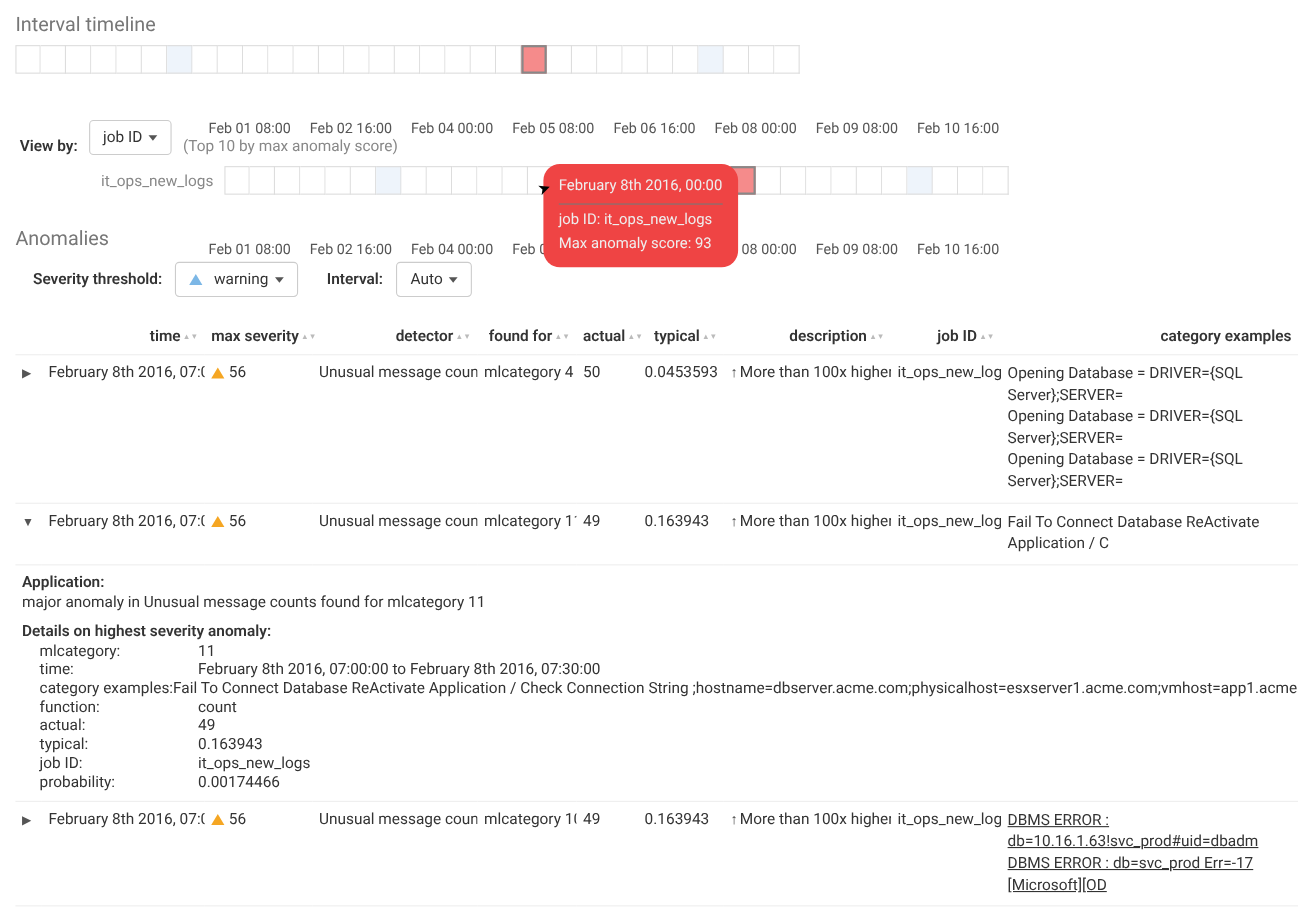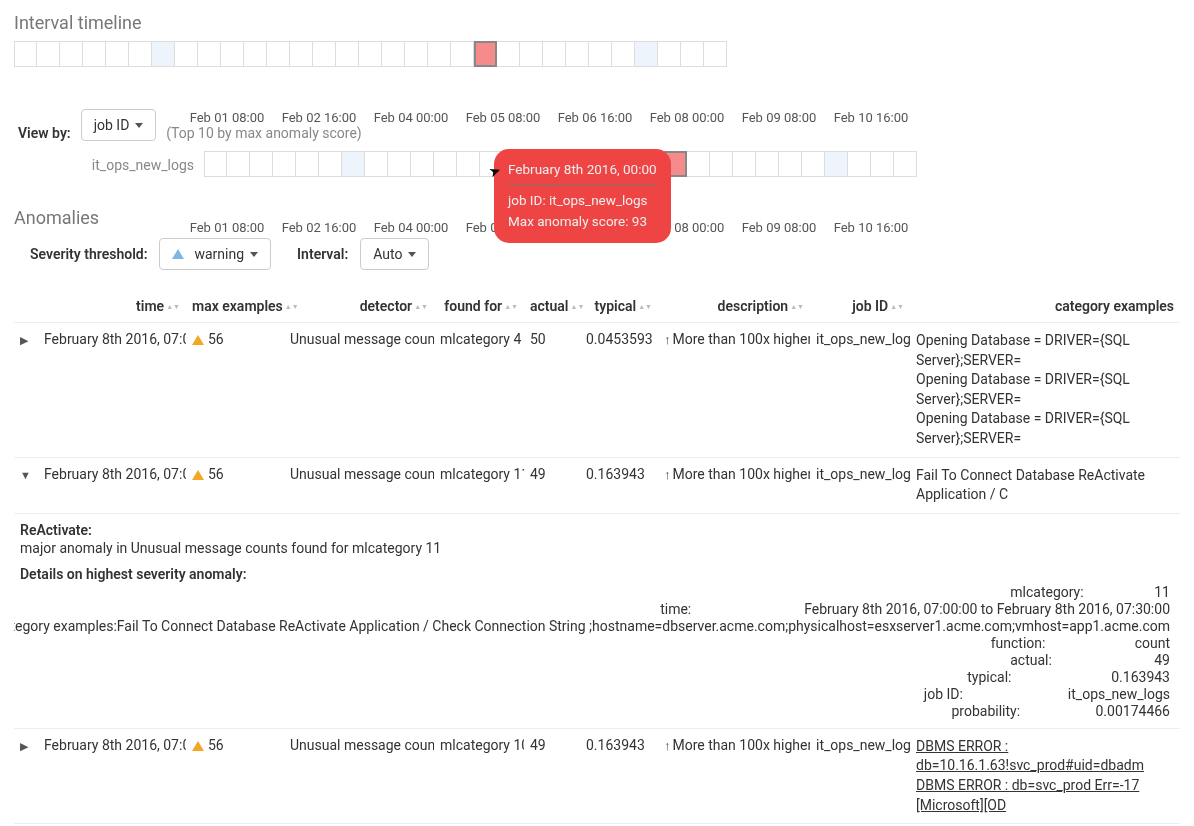--- a/index.html
+++ b/index.html
@@ -171,21 +171,21 @@
     font-size: 13px;
     margin-right: 2px;
     color: #444;
   }
   .expanded-panel td {
     border-top: none;
     padding: 8px 6px 18px 36px;
     white-space: normal;
   }
   .expanded-panel .ep-label { font-weight: 600; display:block; margin-bottom:2px;}
-  .detail-row { display: flex; margin: 1px 4px; justify-content: flex-end; }
+  .detail-row { display: flex; margin: 1px 16px; }
   .detail-key { width: 144px; color: #333; }
   .detail-val { color: #333; }
   .cursor-arrow {
     position: absolute;
     left: 475px;
     top: 12px;
     font-size: 14px;
     color: #000;
     z-index: 20;
     transform: rotate(-20deg);
@@ -341,21 +341,21 @@
       <col class="c-act">
       <col class="c-typ">
       <col class="c-desc">
     <col class="c-job">
       <col class="c-cat">
   </colgroup>
   <thead>
     <tr>
       <th></th>
       <th><span>time</span><span class="sort-icons">▲▼</span></th>
-      <th><span>max examples</span><span class="sort-icons">▲▼</span></th>
+      <th><span>max severity</span><span class="sort-icons">▲▼</span></th>
       <th><span>detector</span><span class="sort-icons">▲▼</span></th>
       <th><span>found for</span><span class="sort-icons">▲▼</span></th>
       <th><span>actual</span><span class="sort-icons">▲▼</span></th>
       <th><span>typical</span><span class="sort-icons">▲▼</span></th>
       <th><span>description</span><span class="sort-icons">▲▼</span></th>
       <th><span>job ID</span><span class="sort-icons">▲▼</span></th>
       <th><span>category examples</span></th>
     </tr>
   </thead>
   <tbody id="anom-body">
@@ -384,21 +384,21 @@
         <td>49</td>
         <td>0.163943</td>
         <td><span class="arrow-up">↑</span>More than 100x higher</td>
         <td>it_ops_new_logs</td>
         <td style="white-space:normal;line-height:1.4;">
           <div>Fail To Connect Database ReActivate Application / C</div>
         </td>
       </tr>
       <tr class="expanded-panel">
         <td colspan="10">
-      <span class="ep-label">ReActivate:</span>
+      <span class="ep-label">Application:</span>
       <div style="margin-bottom:10px;">major anomaly in Unusual message counts found for mlcategory 11</div>
       <span class="ep-label">Details on highest severity anomaly:</span>
       <div class="detail-row">
             <div class="detail-key">mlcategory:</div>
             <div class="detail-val">11</div>
           </div>
           <div class="detail-row">
             <div class="detail-key">time:</div>
             <div class="detail-val">February 8th 2016, 07:00:00 to February 8th 2016, 07:30:00</div>
           </div>

